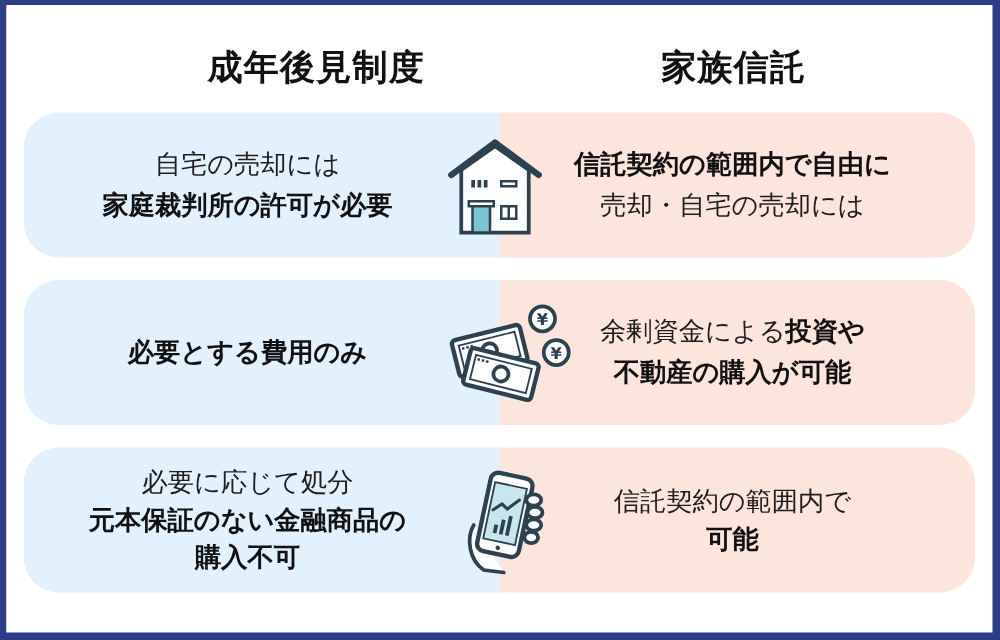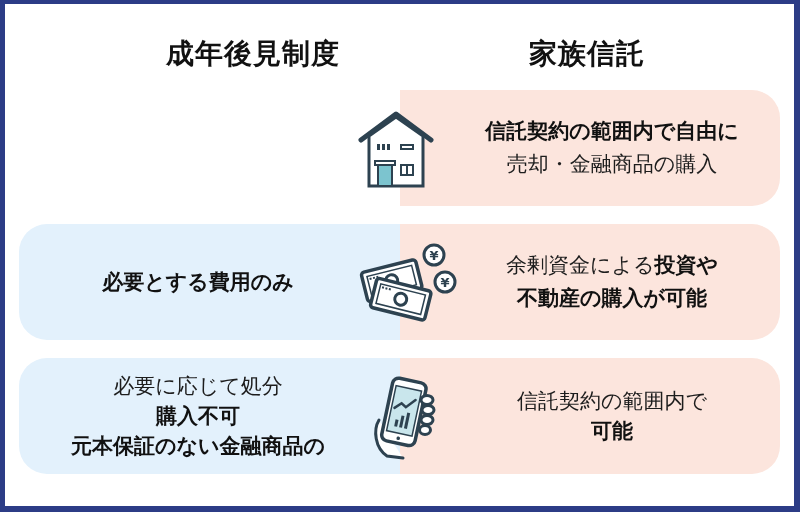--- a/index.html
+++ b/index.html
@@ -29,40 +29,46 @@
   .row .right {
     position: absolute; left: 381px; top: 0; width: 380px; height: 100%;
     background: #fce5dd; border-radius: 0 28px 28px 0;
   }
   .text-block {
     position: absolute; top: 0; height: 100%;
     display: flex; flex-direction: column; justify-content: center; align-items: center;
     text-align: center; font-size: 21px; line-height: 33px; color: #1d1d1d;
   }
   .row .left .text-block { left: 14px; width: 330px; }
-  .row .right .text-block { left: 52px; width: 320px; text-align: right; }
+  .row .right .text-block { left: 26px; width: 320px; text-align: right; }
   .b { font-weight: bold; color: #111; }
   .n { font-weight: normal; }
   .icon {
     position: absolute; z-index: 2;
   }
 </style>
 </head>
 <body>
 
 <div class="frame"></div>
 
 <div class="col-title title-left">成年後見制度</div>
 <div class="col-title title-right">家族信託</div>
 
 <div class="row" style="top:90px;">
+  <div class="left">
+    <div class="text-block">
+      <div class="n">自宅の売却には</div>
+      <div class="b">家庭裁判所の許可が必要</div>
+    </div>
+  </div>
   <div class="right">
     <div class="text-block">
       <div class="b">信託契約の範囲内で自由に</div>
-      <div class="n">売却・金融商品の購入</div>
+      <div class="n">売却・自宅の売却には</div>
     </div>
   </div>
   <svg class="icon" style="left:336px; top:14px;" width="82" height="86" viewBox="0 0 82 86">
     <polyline points="6,36 41,10 76,36" fill="none" stroke="#2d4250" stroke-width="5" stroke-linejoin="round" stroke-linecap="round"></polyline>
     <polygon points="14,32 41,13 68,32 68,82 14,82" fill="#fff" stroke="#2d4250" stroke-width="3"></polygon>
     <rect x="22" y="40" width="3" height="6" fill="#2d4250"></rect>
     <rect x="27" y="40" width="3" height="6" fill="#2d4250"></rect>
     <rect x="32" y="40" width="3" height="6" fill="#2d4250"></rect>
     <rect x="46" y="41" width="12" height="4" fill="none" stroke="#2d4250" stroke-width="2"></rect>
     <rect x="20" y="57" width="20" height="4" fill="#fff" stroke="#2d4250" stroke-width="2"></rect>
@@ -101,22 +107,22 @@
     <text x="79" y="22" text-anchor="middle" font-size="13" font-weight="bold" fill="#2d4250" font-family="DejaVu Sans, sans-serif">¥</text>
     <circle cx="90" cy="44" r="10" fill="#fff" stroke="#2d4250" stroke-width="3"></circle>
     <text x="90" y="49" text-anchor="middle" font-size="13" font-weight="bold" fill="#2d4250" font-family="DejaVu Sans, sans-serif">¥</text>
   </svg>
 </div>
 
 <div class="row" style="top:358px;">
   <div class="left">
     <div class="text-block" style="line-height:30px;text-align:center;">
       <div class="n">必要に応じて処分</div>
+      <div class="b">元本保証のない金融商品の</div>
       <div class="b">購入不可</div>
-      <div class="b">元本保証のない金融商品の</div>
     </div>
   </div>
   <div class="right">
     <div class="text-block" style="line-height:30px;">
       <div class="n">信託契約の範囲内で</div>
       <div class="b">可能</div>
     </div>
   </div>
   <svg class="icon" style="left:350px; top:18px;" width="70" height="84" viewBox="0 0 70 84">
     <path d="M10,44 C4,54 6,72 18,80 L34,82" fill="#fff" stroke="#2d4250" stroke-width="3" stroke-linecap="round"></path>

